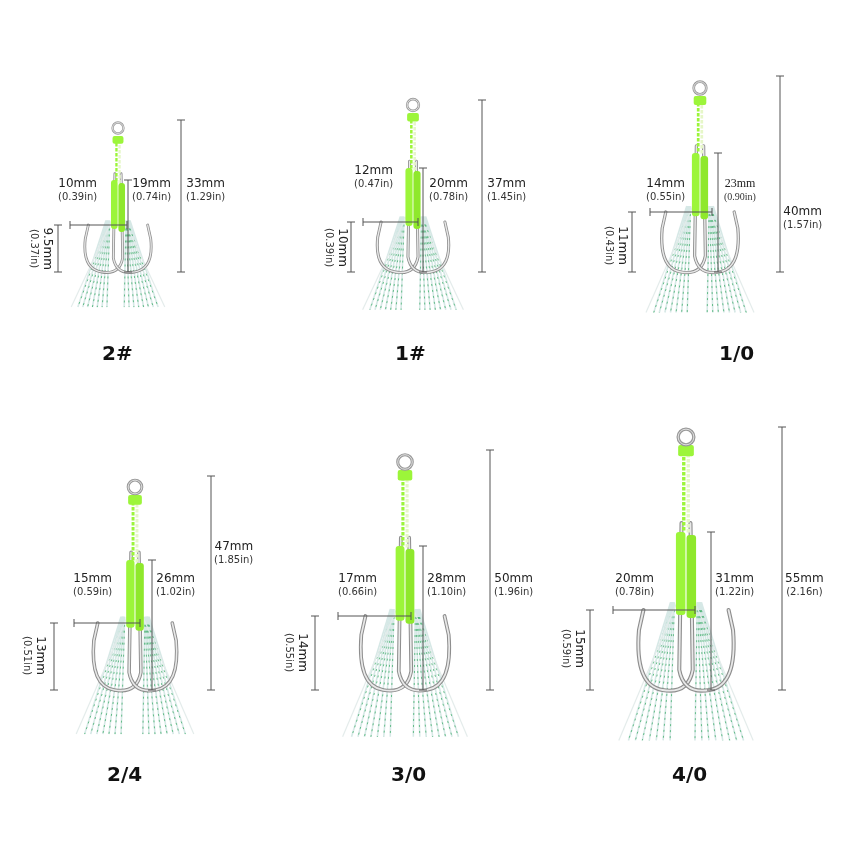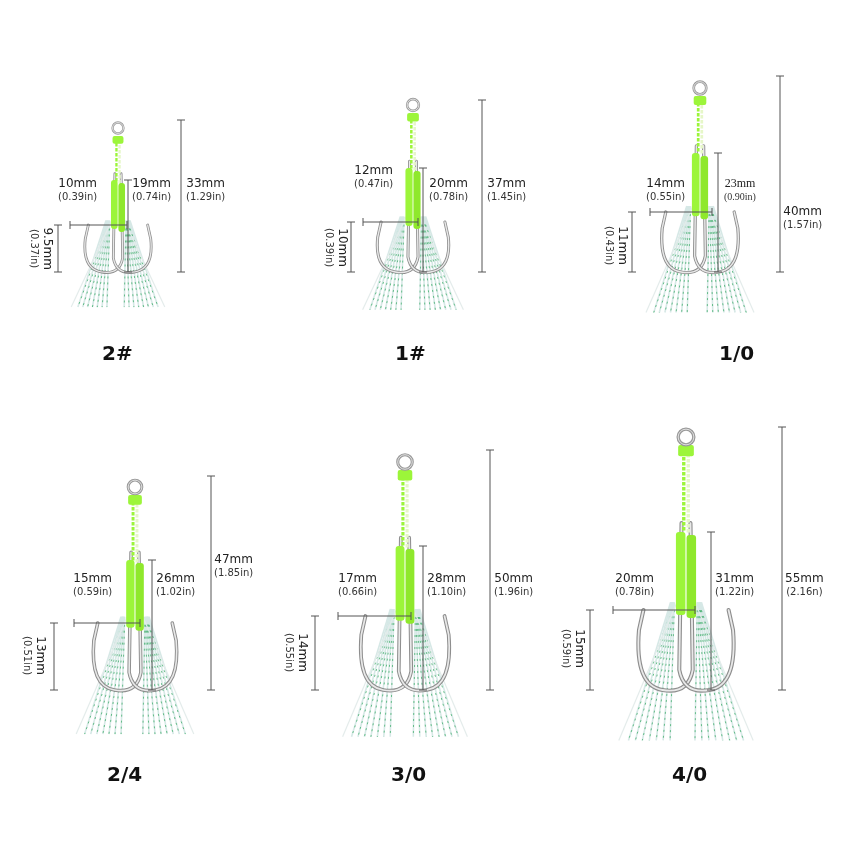--- a/index.html
+++ b/index.html
@@ -394,21 +394,21 @@
         <line x1="50" y1="690" x2="58" y2="690" stroke="#555555" stroke-width="1"></line>
       </svg>
       <div class="lbl" style="left: 73px; top: 572px;">
         <span class="mm">15mm</span>
         <span class="in">(0.59in)</span>
       </div>
       <div class="lbl" style="left: 156px; top: 572px;">
         <span class="mm">26mm</span>
         <span class="in">(1.02in)</span>
       </div>
-      <div class="lbl" style="left: 214px; top: 553px;">
+      <div class="lbl" style="left: 214px; top: 540px; text-align: right;">
         <span class="mm">47mm</span>
         <span class="in">(1.85in)</span>
       </div>
       <div class="vert" style="left: 6px; top: 643px; width: 56px;">
         <span class="mm">13mm</span>
         <span class="in">(0.51in)</span>
       </div>
       <div class="size" style="left: 107px; top: 762px;">2/4</div>
     </div>
     <div class="hook" style="left: 0px; top: 0px; width: 702px; height: 850px;">

